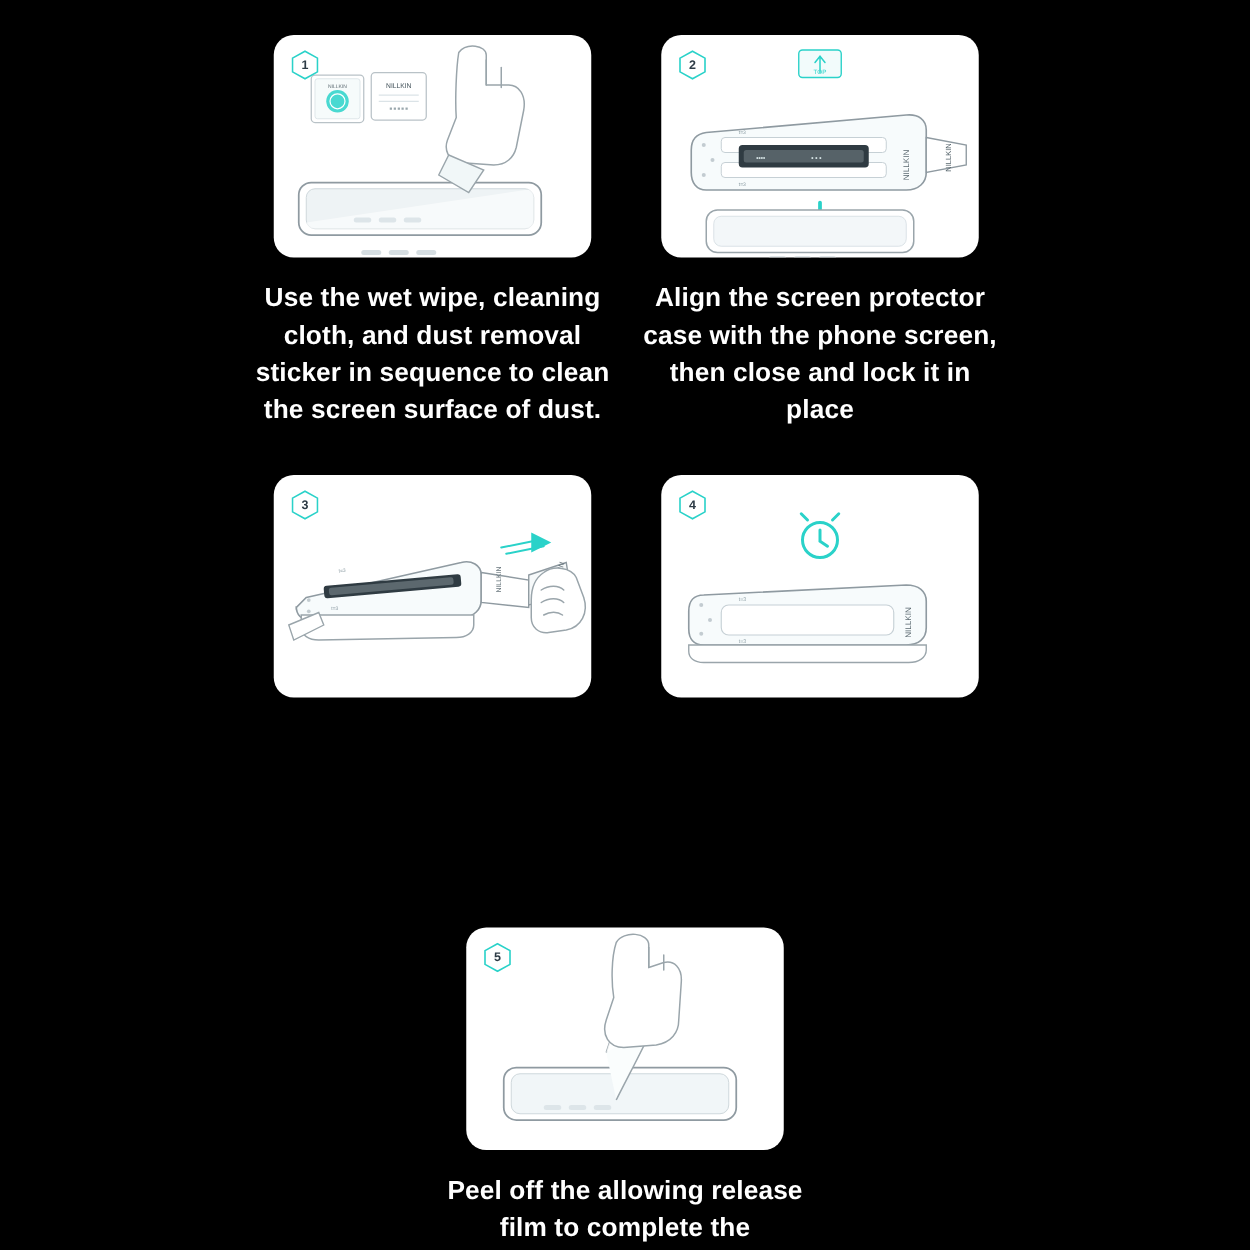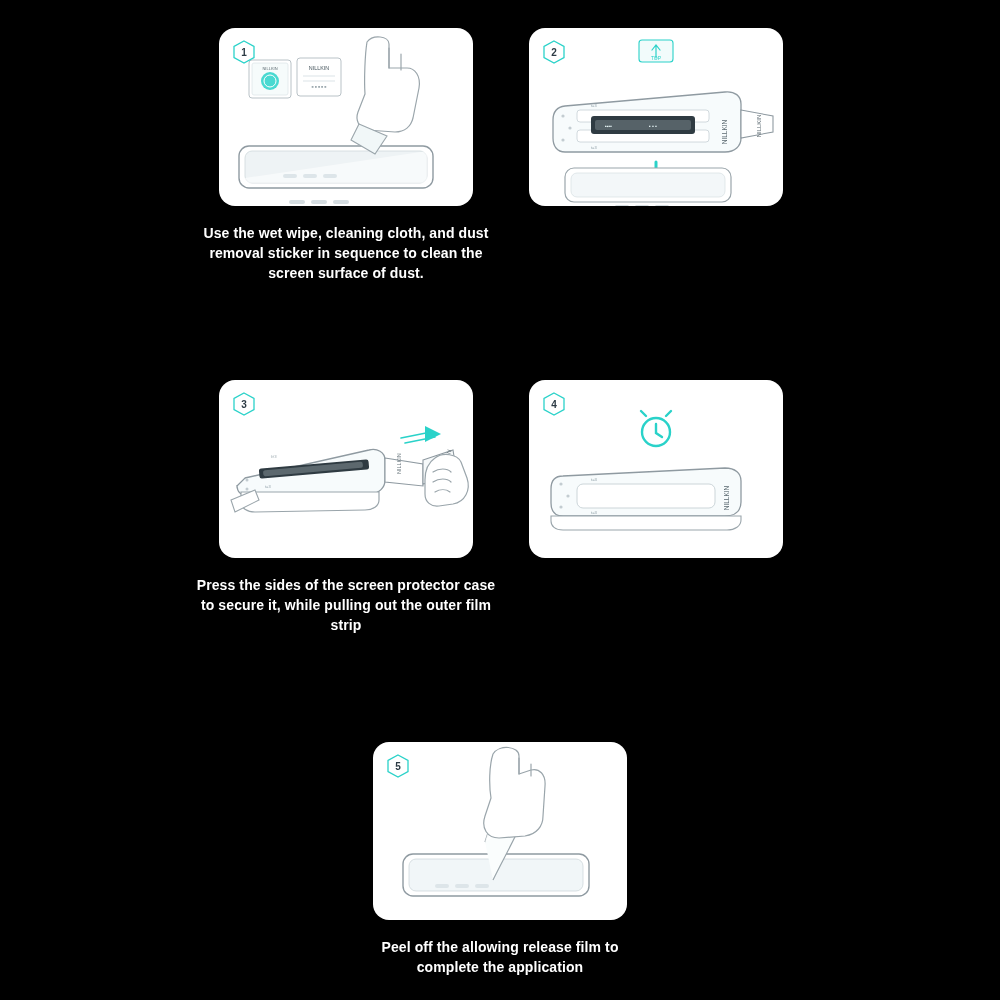--- a/index.html
+++ b/index.html
@@ -47,21 +47,21 @@
     font-size: 10px;
     font-weight: 700;
     color: #2d3b45;
   }
   .badge svg { position: absolute; left: 0; top: 0; }
   .badge span { position: relative; z-index: 2; }
 
   .caption {
     margin-top: 18px;
     text-align: center;
-    font-size: 14px;
+    font-size: 21px;
     font-weight: 700;
     line-height: 1.42;
     letter-spacing: 0.1px;
     color: #ffffff;
   }
 
   
   #step-1 { left: 196px; top: 28px; }
   #step-2 { left: 506px; top: 28px; }
   #step-3 { left: 196px; top: 380px; }
@@ -156,20 +156,21 @@
         <rect x="106" y="177" width="14" height="3.4" rx="1.7" fill="#d6dee2"></rect>
         <rect x="126" y="177" width="14" height="3.4" rx="1.7" fill="#d6dee2"></rect>
       </svg>
       <div class="badge">
         <svg width="22" height="24" viewBox="0 0 22 24">
             <polygon points="11,1 21,6.5 21,17.5 11,23 1,17.5 1,6.5" fill="none" stroke="#2ad2c9" stroke-width="1.3"></polygon>
           </svg>
         <span>2</span>
       </div>
     </div>
+    <div class="caption">Align the screen protector case with the phone screen, then close and lock it in place</div>
   </div>
 
   <div class="step" id="step-3">
     <div class="card">
       <svg class="art" viewBox="0 0 254 178">
 
         <g>
           <path d="M26 98 L150 70 C158 68 166 72 166 80 L166 100 C166 108 160 113 152 114 L30 116 C22 116 18 112 18 105 L18 106 Z" fill="#f7fbfc" stroke="#8f9aa1" stroke-width="1.3"></path>
           <rect x="40" y="84" width="110" height="10" rx="2.5" fill="#2f3b42" transform="rotate(-5 95 89)"></rect>
           <rect x="44" y="86" width="100" height="6" rx="2" fill="#5c686e" transform="rotate(-5 94 89)"></rect>
@@ -198,21 +199,20 @@
 
         <path d="M12 120 L36 110 L40 120 L16 132 Z" fill="#ffffff" stroke="#9aa5ab" stroke-width="1.1"></path>
       </svg>
       <div class="badge">
         <svg width="22" height="24" viewBox="0 0 22 24">
             <polygon points="11,1 21,6.5 21,17.5 11,23 1,17.5 1,6.5" fill="none" stroke="#2ad2c9" stroke-width="1.3"></polygon>
           </svg>
         <span>3</span>
       </div>
     </div>
-    <div class="caption">Press the sides of the screen protector case to secure it, while pulling out the outer film strip</div>
   </div>
 
   <div class="step" id="step-4">
     <div class="card">
       <svg class="art" viewBox="0 0 254 178">
 
         <g>
           <circle cx="127" cy="52" r="14" fill="none" stroke="#2ad2c9" stroke-width="2.4"></circle>
           <path d="M127 44 L127 53 L133 57" fill="none" stroke="#2ad2c9" stroke-width="2.4" stroke-linecap="round"></path>
           <path d="M117 36 L112 31 M137 36 L142 31" stroke="#2ad2c9" stroke-width="2.4" stroke-linecap="round"></path>

